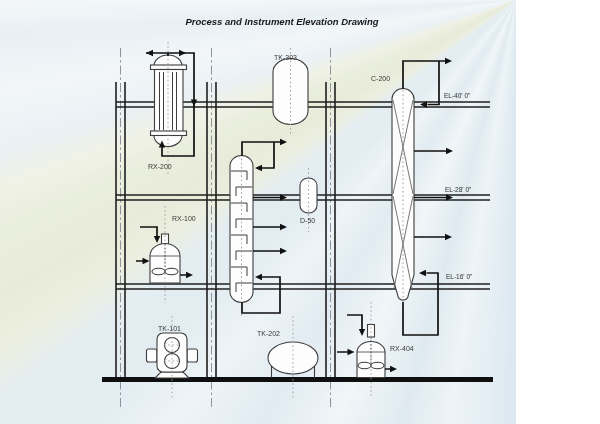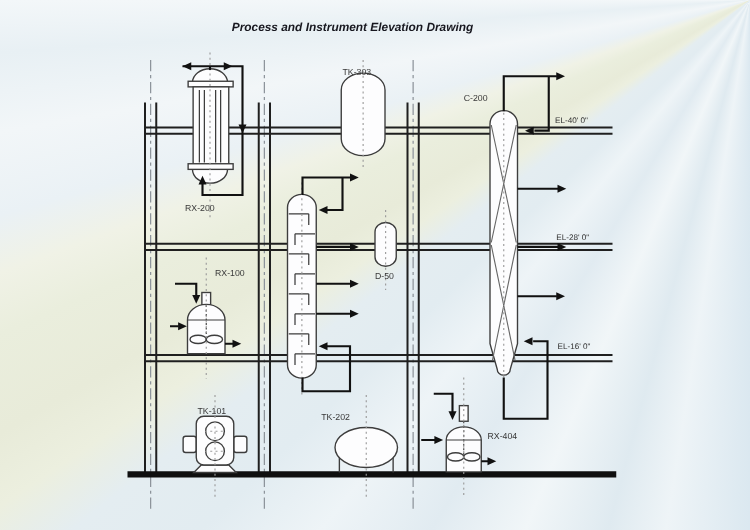--- a/index.html
+++ b/index.html
@@ -1,17 +1,17 @@
 <!DOCTYPE html>
 <html><head>
 <meta charset="utf-8">
 <style>
   html,body { margin:0; padding:0; }
   .canvas {
-    position:relative; width:600px; height:424px; overflow:hidden;
+    position:relative; width:516px; height:424px; overflow:hidden;
     background:
       conic-gradient(from 180deg at 100% 0%,
         #dbe8f0 0deg, #eef4f7 9deg, #dfeaf0 15deg, #f1f6f8 23deg,
         #e1ebf1 31deg, #eef4f7 39deg, #e2ecf1 46deg, #e4edf1 52deg,
         #ecefdf 56deg, #e8ebd9 60deg, #eaeedd 66deg, #f0f2e6 70deg,
         #eaf1f5 74deg, #f2f6f8 80deg, #e8f0f4 86deg, #f3f7f9 90deg);
     font-family:"Liberation Sans", sans-serif;
   }
   svg text { user-select:none; }
 </style>

